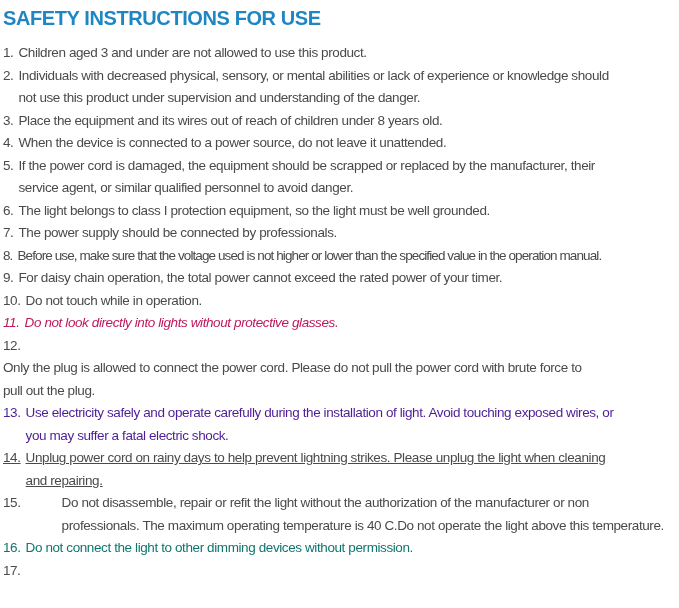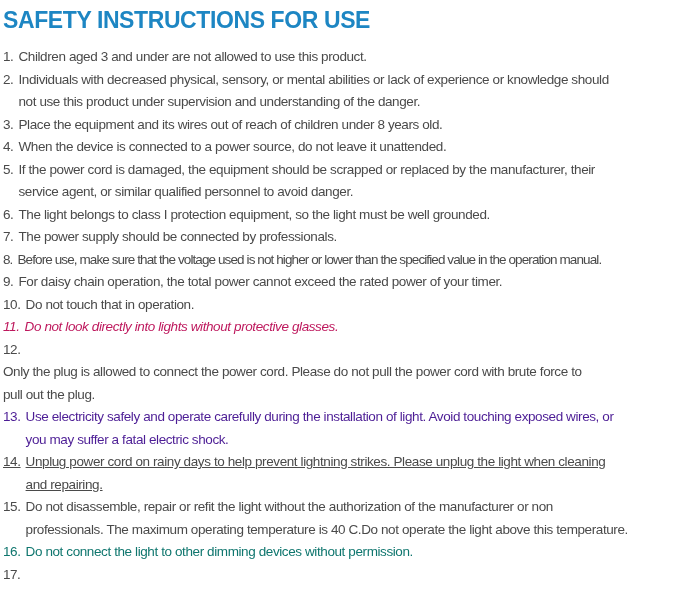--- a/index.html
+++ b/index.html
@@ -15,21 +15,21 @@
   }
   .page {
     box-sizing: border-box;
     width: 679px;
     height: 608px;
     padding: 7px 0 0 3px;
     overflow: hidden;
   }
   .page-title {
     margin: 0 0 12px 0;
-    font-size: 23px;
+    font-size: 20px;
     font-weight: 700;
     letter-spacing: -0.4px;
     color: #1d86c3; 
   }
   .instructions {
     list-style: none;
     margin: 0;
     padding: 0;
   }
   .instruction-item {
@@ -96,42 +96,42 @@
       <li class="instruction-item" style="color: rgb(74, 74, 74);">
     <span class="num">8.</span>
     <span class="text">Before use, make sure that the voltage used is not higher or lower than the specified value in the operation manual.</span>
   </li>
       <li class="instruction-item" style="color: rgb(74, 74, 74);">
     <span class="num">9.</span>
     <span class="text">For daisy chain operation, the total power cannot exceed the rated power of your timer.</span>
   </li>
       <li class="instruction-item" style="color: rgb(74, 74, 74);">
     <span class="num">10.</span>
-    <span class="text">Do not touch that in operation.</span>
+    <span class="text">Do not touch while in operation.</span>
   </li>
       <li class="instruction-item" style="color: #be185d; font-style: italic;">
     <span class="num">11.</span>
     <span class="text">Do not look directly into lights without protective glasses.</span>
   </li>
       <li class="instruction-item" style="color: rgb(74, 74, 74); flex-direction: column;">
     <span class="num">12.</span>
     <span class="text">Only the plug is allowed to connect the power cord. Please do not pull the power cord with brute force to
 pull out the plug.</span>
   </li>
       <li class="instruction-item" style="color: #4c1d95;">
     <span class="num">13.</span>
     <span class="text">Use electricity safely and operate carefully during the installation of light. Avoid touching exposed wires, or
 you may suffer a fatal electric shock.</span>
   </li>
       <li class="instruction-item" style="color: rgb(74, 74, 74); text-decoration: underline;">
     <span class="num">14.</span>
     <span class="text">Unplug power cord on rainy days to help prevent lightning strikes. Please unplug the light when cleaning
 and repairing.</span>
   </li>
-      <li class="instruction-item" style="color: rgb(74, 74, 74);">
+      <li class="instruction-item" style="color: rgb(74, 74, 74); gap: 36px;">
     <span class="num">15.</span>
     <span class="text">Do not disassemble, repair or refit the light without the authorization of the manufacturer or non
 professionals. The maximum operating temperature is 40 C.Do not operate the light above this temperature.</span>
   </li>
       <li class="instruction-item" style="color: #0f766e;">
     <span class="num">16.</span>
     <span class="text">Do not connect the light to other dimming devices without permission.</span>
   </li>
       <li class="instruction-item" style="color: rgb(74, 74, 74);">
     <span class="num">17.</span>

